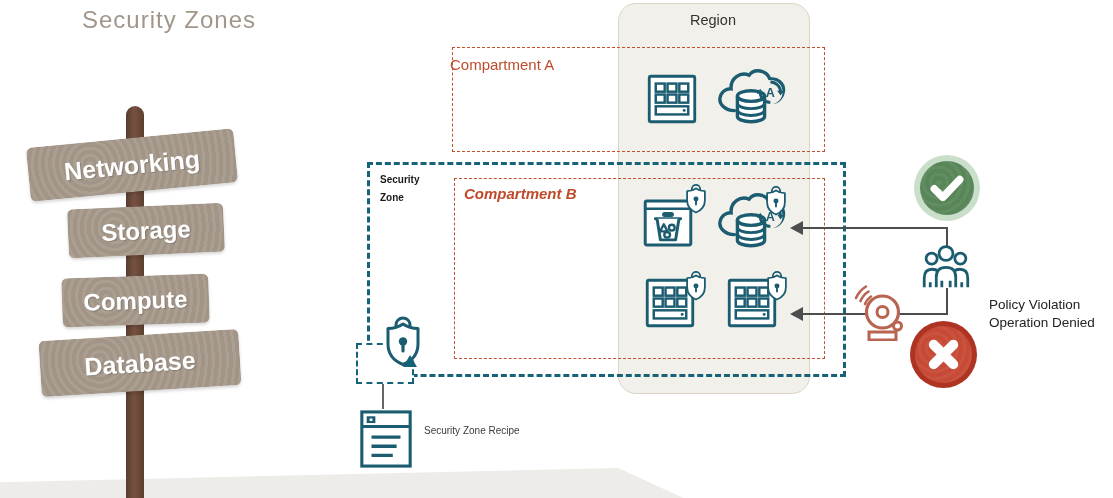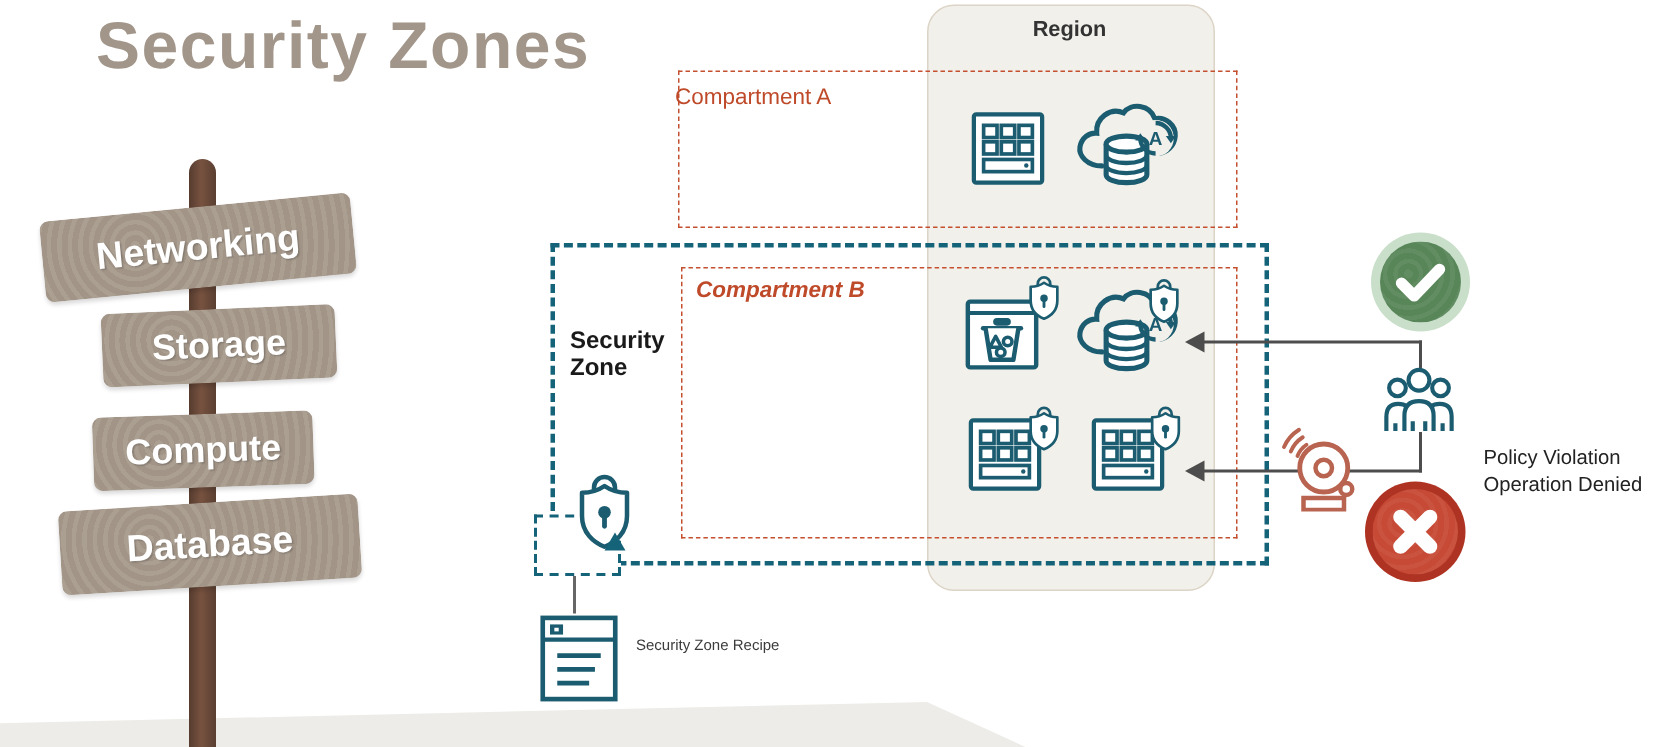--- a/index.html
+++ b/index.html
@@ -6,42 +6,42 @@
     --teal:#1b5c70; --teal-border:#156379; --orange:#c4502f; --orange-text:#bf4a2a;
     --region-bg:#f2f0ea; --region-border:#dcd4c6; --title:#a2968a; --sign:#a79a8c;
     --post:#6a4a3a; --green-ring:#c9dfca; --green:#588659; --red-ring:#ae3323;
     --red:#c64a35; --bell:#b96450; --line:#4d4d4d; --text-dark:#222;
   }
   html,body{margin:0;padding:0;background:#fff;}
   #canvas{position:relative;width:1113px;height:498px;background:#fff;overflow:hidden;
     font-family:"Liberation Sans",sans-serif;}
   .abs{position:absolute;}
   
-  .title{left:64px;top:6px;font-size:44px;font-weight:bold;color:var(--title);letter-spacing:1px;}
+  .title{left:82px;top:6px;font-size:24px;font-weight:normal;color:var(--title);letter-spacing:1px;}
   
   .ground{left:-12px;top:468px;width:700px;height:32px;background:#edece8;
     clip-path:polygon(0 45%,90% 0,100% 100%,0 100%);}
   .post{left:126px;top:106px;width:18px;height:392px;border-radius:9px 9px 0 0;
     background:linear-gradient(90deg,#563c2f,#775240 45%,#5a3f31);}
   .sign{background:var(--sign);border-radius:6px;display:flex;align-items:center;justify-content:center;
     color:#fff;font-weight:bold;text-shadow:1px 1px 1px rgba(0,0,0,.18);
     background-image:repeating-radial-gradient(circle at 30% 40%,rgba(255,255,255,.05) 0 3px,rgba(0,0,0,.03) 3px 7px);
     box-shadow:0 2px 3px rgba(0,0,0,.15);}
   .sign-networking{left:28px;top:138px;width:208px;height:54px;transform:rotate(-5.5deg);font-size:25px;}
   .sign-storage{left:68px;top:206px;width:156px;height:49px;transform:rotate(-2.5deg);font-size:24px;}
   .sign-compute{left:62px;top:276px;width:147px;height:49px;transform:rotate(-2deg);font-size:24px;}
   .sign-database{left:40px;top:335px;width:200px;height:56px;transform:rotate(-3.5deg);font-size:25px;}
   
   .region{left:618px;top:3px;width:190px;height:389px;background:var(--region-bg);
     border:1px solid var(--region-border);border-radius:18px;z-index:1;}
-  .region-label{left:618px;top:12px;width:190px;text-align:center;font-size:14.5px;font-weight:bold;color:#333;z-index:2;}
+  .region-label{left:618px;top:12px;width:190px;text-align:center;font-size:14.5px;font-weight:normal;color:#333;z-index:2;}
   .comp-a{left:452px;top:47px;width:371px;height:103px;border:1.6px dashed var(--orange);z-index:2;}
   .comp-a-label{left:450px;top:56px;font-size:15px;font-weight:normal;color:var(--orange-text);z-index:3;}
   .sz{left:367px;top:162px;width:473px;height:209px;border:3px dashed var(--teal-border);z-index:2;}
-  .sz-label{left:380px;top:171px;font-size:16px;font-weight:bold;color:#1a1a1a;line-height:18px;z-index:3;margin-top:48px;}
+  .sz-label{left:380px;top:171px;font-size:10px;font-weight:bold;color:#1a1a1a;line-height:18px;z-index:3;}
   .comp-b{left:454px;top:178px;width:369px;height:179px;border:1.6px dashed var(--orange);z-index:2;}
   .comp-b-label{left:464px;top:185px;font-size:15px;font-weight:bold;color:var(--orange-text);z-index:3;font-style:italic;}
   
   .ic{z-index:3;color:var(--teal);}
   .badge{z-index:4;color:var(--teal);}
   
   .notch{left:356px;top:343px;width:54px;height:37px;background:#fff;
     border:2.5px dashed var(--teal-border);z-index:4;}
   .big-shield{left:383px;top:313px;width:40px;height:54px;z-index:5;color:var(--teal);}
   .up-arrow{left:403px;top:355px;width:0;height:0;border-left:7px solid transparent;

